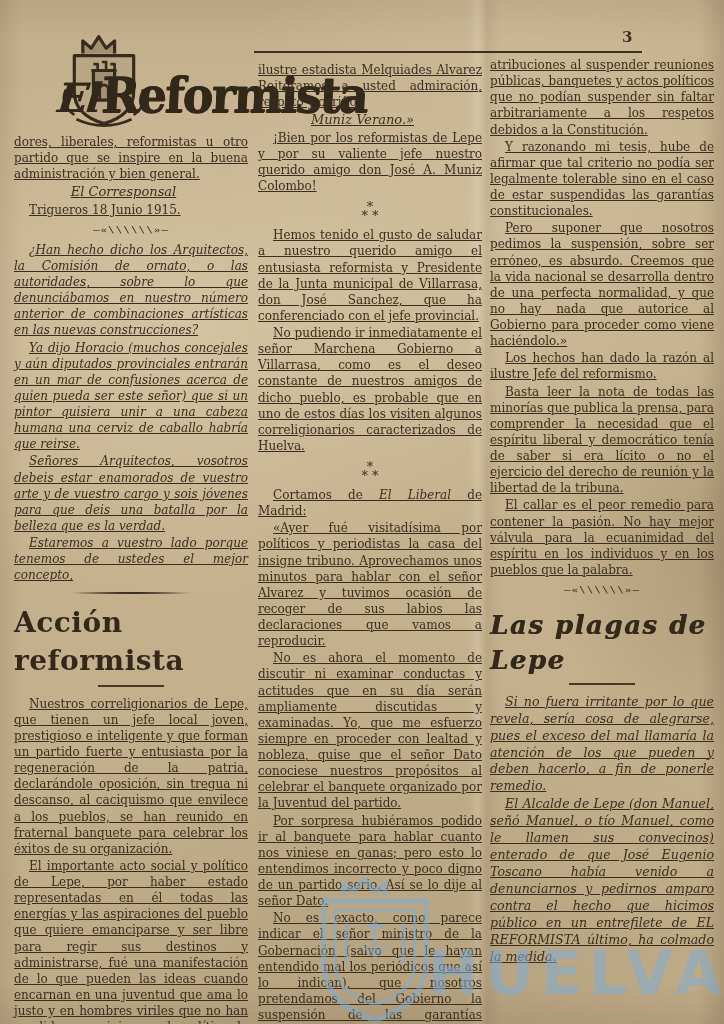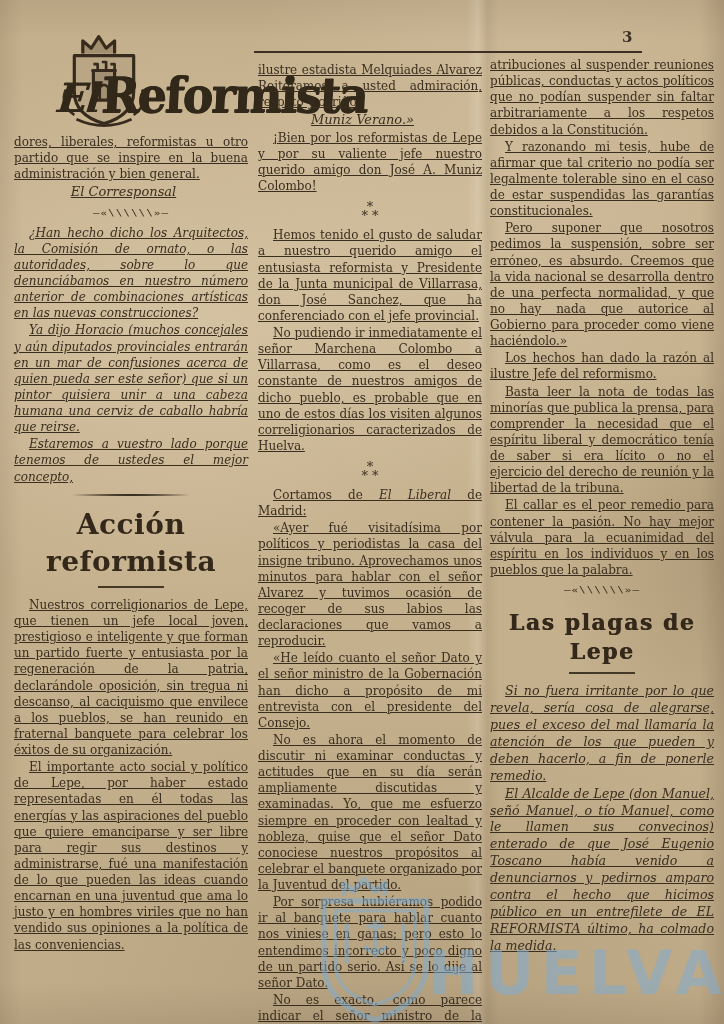--- a/index.html
+++ b/index.html
@@ -41,24 +41,24 @@
   .col p.noind{text-indent:0;}
   .ital{font-style:italic;}
   .bigger{font-size:12.6px;}
   .sig{text-align:center;font-style:italic;padding-right:30px;text-indent:0;font-size:13px;margin:2px 0;}
   .sep{
     text-align:center;margin:5px 0 4px;text-indent:0;font-size:11px;letter-spacing:1px;
     font-family:"DejaVu Sans Mono","Liberation Mono",monospace;color:#3a2e1f;transform:scaleY(.85);
   }
   .asterism{text-align:center;white-space:pre-line;line-height:9px;font-size:13px;margin:8px 0 7px;text-indent:0;}
   .art-title{
-    font-size:28px;font-weight:bold;text-align:center;text-indent:0;margin:10px 0 0;
+    font-size:28px;font-weight:bold;text-align:left;text-indent:0;margin:10px 0 0;
     color:#33281a;letter-spacing:.5px;
   }
-  .art-title.slab{font-size:22px;letter-spacing:1.5px;text-shadow:.5px 0 #33281a;}
+  .art-title.slab{font-size:26px;letter-spacing:1.5px;text-shadow:.5px 0 #33281a;font-style:italic;}
   .rule-sm{width:66px;border-top:2px solid #463826;margin:5px auto 9px;}
   .thin-rule{height:2px;width:120px;margin:9px auto 8px;border:0;
     background:radial-gradient(ellipse at center,#3a2e1f 0%,#3a2e1f 35%,transparent 78%);}
   
   .wm-shield{position:absolute;left:304px;top:872px;opacity:.5;}
   .wm-text{
     position:absolute;left:428px;top:938px;font-family:"DejaVu Sans","Liberation Sans",sans-serif;
     font-weight:bold;font-size:60px;letter-spacing:7px;color:#7fadd2;opacity:.55;
   }
 </style>
@@ -82,53 +82,54 @@
     <span class="mast-el">El</span>
     <span class="mast-title">Reformista</span>
   </div>
 
   <div class="top-rule"></div>
   <div class="page-number">3</div>
 
   <div class="col" id="col-left">
     <p class="noind">dores, liberales, reformistas u otro partido que se inspire en la buena administración y bien general.</p>
     <p class="sig">El Corresponsal</p>
+    <p>Trigueros 18 Junio 1915.</p>
     <div class="sep">—«\\\\\\»—</div>
     <p class="ital">¿Han hecho dicho los Arquitectos, la Comisión de ornato, o las autoridades, sobre lo que denunciábamos en nuestro número anterior de combinaciones artísticas en las nuevas construcciones?</p>
     <p class="ital">Ya dijo Horacio (muchos concejales y aún diputados provinciales entrarán en un mar de confusiones acerca de quien pueda ser este señor) que si un pintor quisiera unir a una cabeza humana una cerviz de caballo habría que reirse.</p>
+    <p class="ital">Señores Arquitectos, vosotros debeis estar enamorados de vuestro arte y de vuestro cargo y sois jóvenes para que deis una batalla por la belleza que es la verdad.</p>
     <p class="ital">Estaremos a vuestro lado porque tenemos de ustedes el mejor concepto,</p>
     <div class="thin-rule"></div>
     <div class="art-title">Acción reformista</div>
     <div class="rule-sm"></div>
     <p>Nuestros correligionarios de Lepe, que tienen un jefe local joven, prestigioso e inteligente y que forman un partido fuerte y entusiasta por la regeneración de la patria, declarándole oposición, sin tregua ni descanso, al caciquismo que envilece a los pueblos, se han reunido en fraternal banquete para celebrar los éxitos de su organización.</p>
     <p>El importante acto social y político de Lepe, por haber estado representadas en él todas las energías y las aspiraciones del pueblo que quiere emanciparse y ser libre para regir sus destinos y administrarse, fué una manifestación de lo que pueden las ideas cuando encarnan en una juventud que ama lo justo y en hombres viriles que no han vendido sus opiniones a la política de las conveniencias.</p>
 
   </div>
 
   <div class="col" id="col-mid">
     <p class="noind">ilustre estadista Melquiades Alvarez Reiteramos a usted admiración, respeto y cariño</p>
     <p class="sig">Muniz Verano.»</p>
     <p>¡Bien por los reformistas de Lepe y por su valiente jefe nuestro querido amigo don José A. Muniz Colombo!</p>
     <div class="asterism">*
 * *</div>
     <p>Hemos tenido el gusto de saludar a nuestro querido amigo el entusiasta reformista y Presidente de la Junta municipal de Villarrasa, don José Sanchez, que ha conferenciado con el jefe provincial.</p>
-    <p>No pudiendo ir inmediatamente el señor Marchena Colombo a Villarrasa, como es el deseo constante de nuestros amigos de dicho pueblo, es probable que en uno de estos días los visiten algunos correligionarios caracterizados de Huelva.</p>
+    <p>No pudiendo ir inmediatamente el señor Marchena Gobierno a Villarrasa, como es el deseo constante de nuestros amigos de dicho pueblo, es probable que en uno de estos días los visiten algunos correligionarios caracterizados de Huelva.</p>
     <div class="asterism">*
 * *</div>
     <p><span>Cortamos de </span><span class="ital">El Liberal</span><span> de Madrid:</span></p>
     <p>«Ayer fué visitadísima por políticos y periodistas la casa del insigne tribuno. Aprovechamos unos minutos para hablar con el señor Alvarez y tuvimos ocasión de recoger de sus labios las declaraciones que vamos a reproducir.</p>
-    <p>«He leído cuanto el señor Dato y el señor ministro de la Gobernación han dicho a propósito de mi entrevista con el presidente del Consejo.</p>
     <p>No es ahora el momento de discutir ni examinar conductas y actitudes que en su día serán ampliamente discutidas y examinadas. Yo, que me esfuerzo siempre en proceder con lealtad y nobleza, quise que el señor Dato conociese nuestros propósitos al celebrar el banquete organizado por la Juventud del partido.</p>
     <p>Por sorpresa hubiéramos podido ir al banquete para hablar cuanto nos viniese en ganas; pero esto lo entendimos incorrecto y poco digno de un partido serio. Así se lo dije al señor Dato.</p>
     <p>No es exacto, como parece indicar el señor ministro de la Gobernación (salvo que le hayan entendido mal los periódicos que así lo indican), que nosotros pretendamos del Gobierno la suspensión de las garantías constitucionales. Decir esto será acaso muy hábil; pero, por excesivamente hábil, es poco razonable y verosímil atribuirnos semejantes propósitos.</p>
 
   </div>
 
   <div class="col" id="col-right">
-    <p class="noind">atribuciones al suspender reuniones públicas, conductas y actos políticos que no podían suspender sin faltar arbitrariamente a los respetos debidos a la Constitución.</p>
+    <p class="noind">atribuciones al suspender reuniones públicas, banquetes y actos políticos que no podían suspender sin faltar arbitrariamente a los respetos debidos a la Constitución.</p>
     <p>Y razonando mi tesis, hube de afirmar que tal criterio no podía ser legalmente tolerable sino en el caso de estar suspendidas las garantías constitucionales.</p>
     <p>Pero suponer que nosotros pedimos la suspensión, sobre ser erróneo, es absurdo. Creemos que la vida nacional se desarrolla dentro de una perfecta normalidad, y que no hay nada que autorice al Gobierno para proceder como viene haciéndolo.»</p>
     <p>Los hechos han dado la razón al ilustre Jefe del reformismo.</p>
     <p>Basta leer la nota de todas las minorías que publica la prensa, para comprender la necesidad que el espíritu liberal y democrático tenía de saber si era lícito o no el ejercicio del derecho de reunión y la libertad de la tribuna.</p>
     <p>El callar es el peor remedio para contener la pasión. No hay mejor válvula para la ecuanimidad del espíritu en los individuos y en los pueblos que la palabra.</p>
     <div class="sep">—«\\\\\\»—</div>
     <div class="art-title slab">Las plagas de Lepe</div>
     <div class="rule-sm"></div>
     <p class="ital bigger">Si no fuera irritante por lo que revela, sería cosa de alegrarse, pues el exceso del mal llamaría la atención de los que pueden y deben hacerlo, a fin de ponerle remedio.</p>
     <p class="ital bigger">El Alcalde de Lepe (don Manuel, señó Manuel, o tío Manuel, como le llamen sus convecinos) enterado de que José Eugenio Toscano había venido a denunciarnos y pedirnos amparo contra el hecho que hicimos público en un entrefilete de EL REFORMISTA último, ha colmado la medida.</p>

